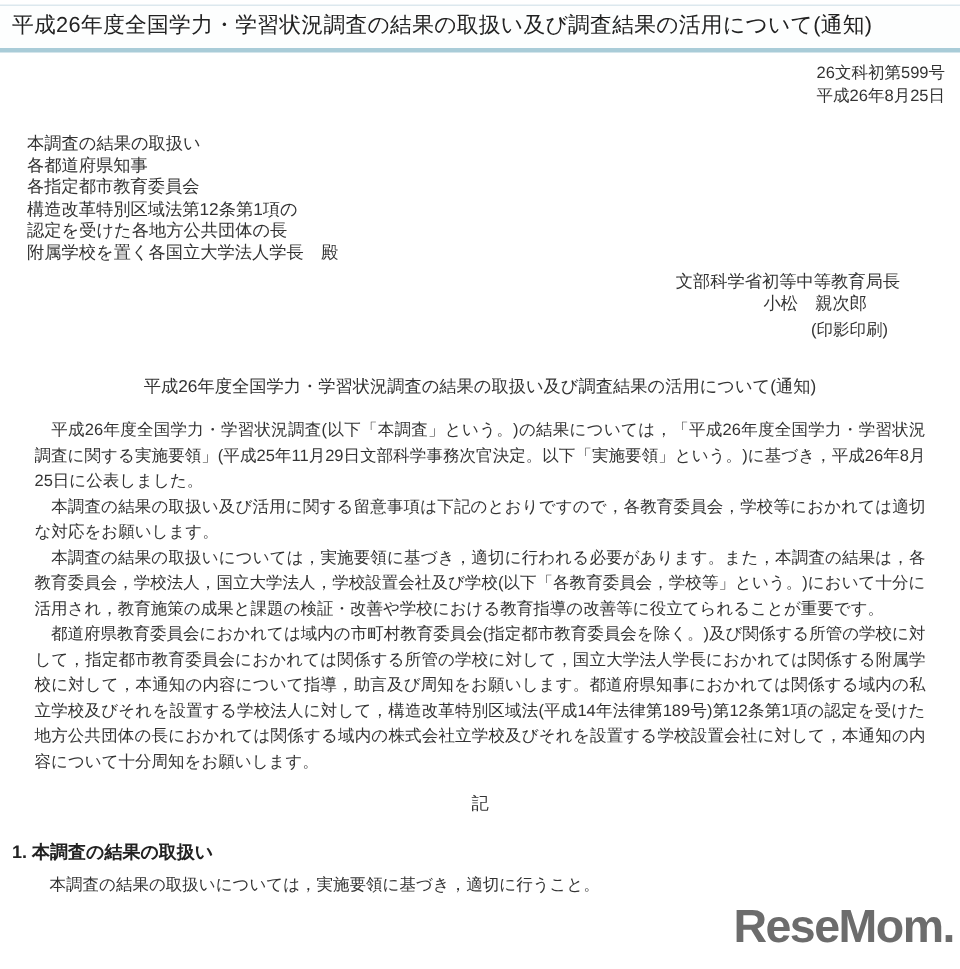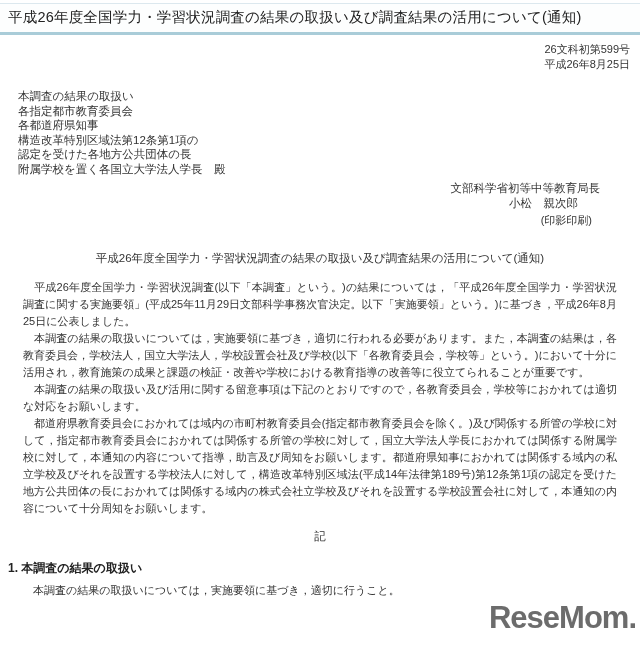--- a/index.html
+++ b/index.html
@@ -75,40 +75,40 @@
     <h1>平成26年度全国学力・学習状況調査の結果の取扱い及び調査結果の活用について(通知)</h1>
   </header>
 
   <div class="doc-meta">
     <div>26文科初第599号</div>
     <div>平成26年8月25日</div>
   </div>
 
   <div class="recipients">
     <div>本調査の結果の取扱い</div>
+    <div>各都道府県知事</div>
     <div>各指定都市教育委員会</div>
-    <div>各都道府県知事</div>
     <div>構造改革特別区域法第12条第1項の</div>
     <div>認定を受けた各地方公共団体の長</div>
     <div>附属学校を置く各国立大学法人学長　殿</div>
   </div>
 
   <div class="sender">
     <div>文部科学省初等中等教育局長</div>
     <div class="sender-name">小松　親次郎</div>
   </div>
 
   <div class="seal-note">(印影印刷)</div>
 
   <div class="subject">平成26年度全国学力・学習状況調査の結果の取扱い及び調査結果の活用について(通知)</div>
 
   <div class="body-block">
     <p>　平成26年度全国学力・学習状況調査(以下「本調査」という。)の結果については，「平成26年度全国学力・学習状況調査に関する実施要領」(平成25年11月29日文部科学事務次官決定。以下「実施要領」という。)に基づき，平成26年8月25日に公表しました。</p>
+    <p>　本調査の結果の取扱い及び活用に関する留意事項は下記のとおりですので，各教育委員会，学校等におかれては適切な対応をお願いします。</p>
     <p>　本調査の結果の取扱いについては，実施要領に基づき，適切に行われる必要があります。また，本調査の結果は，各教育委員会，学校法人，国立大学法人，学校設置会社及び学校(以下「各教育委員会，学校等」という。)において十分に活用され，教育施策の成果と課題の検証・改善や学校における教育指導の改善等に役立てられることが重要です。</p>
-    <p>　本調査の結果の取扱い及び活用に関する留意事項は下記のとおりですので，各教育委員会，学校等におかれては適切な対応をお願いします。</p>
     <p>　都道府県教育委員会におかれては域内の市町村教育委員会(指定都市教育委員会を除く。)及び関係する所管の学校に対して，指定都市教育委員会におかれては関係する所管の学校に対して，国立大学法人学長におかれては関係する附属学校に対して，本通知の内容について指導，助言及び周知をお願いします。都道府県知事におかれては関係する域内の私立学校及びそれを設置する学校法人に対して，構造改革特別区域法(平成14年法律第189号)第12条第1項の認定を受けた地方公共団体の長におかれては関係する域内の株式会社立学校及びそれを設置する学校設置会社に対して，本通知の内容について十分周知をお願いします。</p>
   </div>
 
   <div class="ki">記</div>
 
 
   <div class="sub-heading">1. 本調査の結果の取扱い</div>
   <p class="sub-body">　本調査の結果の取扱いについては，実施要領に基づき，適切に行うこと。</p>
 
   <div class="watermark">ReseMom.</div>

